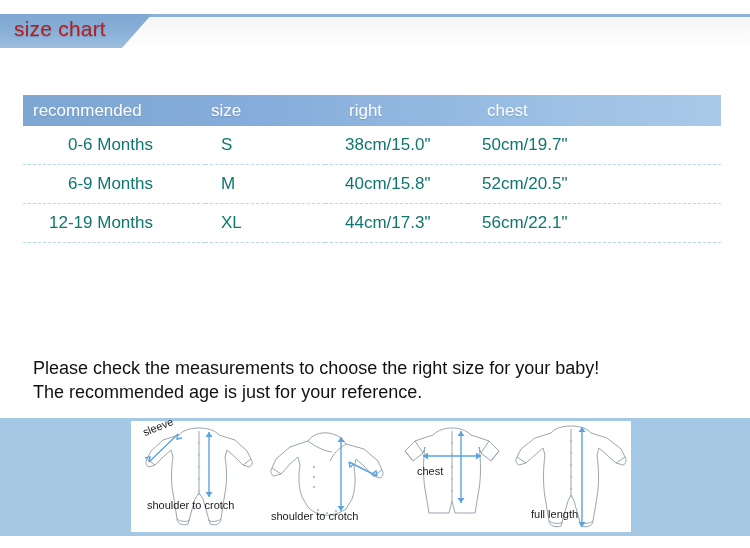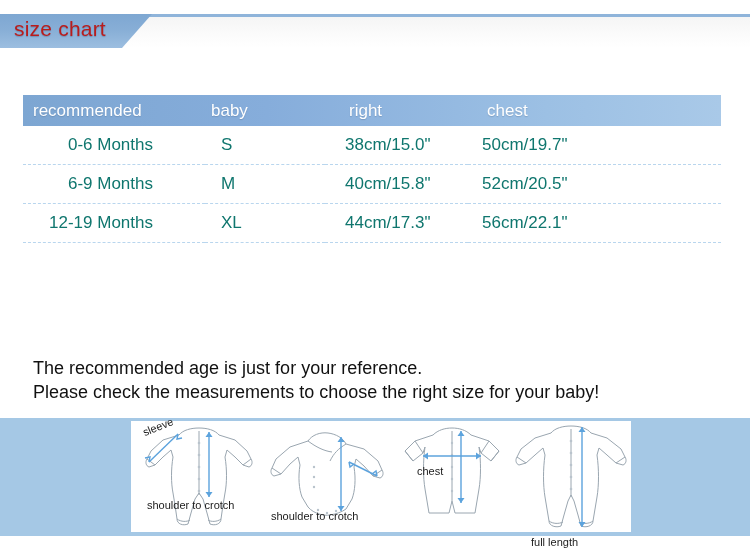--- a/index.html
+++ b/index.html
@@ -151,40 +151,40 @@
 
   #label-sleeve {
     left: 8px; top: 6px;
     transform: rotate(-22deg);
     transform-origin: left top;
     font-size: 11px;
   }
   #label-fig1 { left: 14px; top: 78px; }
   #label-fig2 { left: 7px;  top: 89px; }
   #label-chest{ left: 24px; top: 44px; }
-  #label-fig4 { left: 22px; top: 87px; margin-top: 28px; }
+  #label-fig4 { left: 22px; top: 87px; }
 </style>
 </head>
 <body>
 
 <div id="banner-strip"></div>
 <div id="banner-tab"></div>
 <div id="banner-title">size chart</div>
 
 <table id="size-table">
   <colgroup>
     <col class="col-recommended">
     <col class="col-size">
     <col class="col-length">
     <col class="col-chest">
   </colgroup>
   <thead>
     <tr id="table-head-row">
       <th class="th-recommended">recommended</th>
-      <th class="th-size">baby</th>
+      <th class="th-size">size</th>
       <th class="th-length">right</th>
       <th class="th-chest">chest</th>
     </tr>
   </thead>
   <tbody>
     <tr>
       <td class="cell-recommended">0-6  Months</td>
       <td class="cell-size">S</td>
       <td class="cell-length">38cm/15.0"</td>
       <td class="cell-chest">50cm/19.7"</td>
@@ -198,22 +198,22 @@
     <tr>
       <td class="cell-recommended">12-19 Months</td>
       <td class="cell-size">XL</td>
       <td class="cell-length">44cm/17.3"</td>
       <td class="cell-chest">56cm/22.1"</td>
     </tr>
   </tbody>
 </table>
 
 <div id="note">
+  <div class="note-line">Please check the measurements to choose the right size for your baby!</div>
   <div class="note-line">The recommended age is just for your reference.</div>
-  <div class="note-line">Please check the measurements to choose the right size for your baby!</div>
 </div>
 
 <div id="illustration-band"></div>
 <div id="illustration-panel">
 
   <div class="figure" id="fig1">
     <svg width="132" height="111" viewBox="0 0 132 111">
       <g fill="none" stroke="#9aa6b0" stroke-width="1">
         <path d="M46 14 C50 9 58 7 66 7 C74 7 82 9 86 14"></path>
         <path d="M46 14 L30 19 L18 30 L14 38 L22 44 L30 36 L38 29 L40 36"></path>

